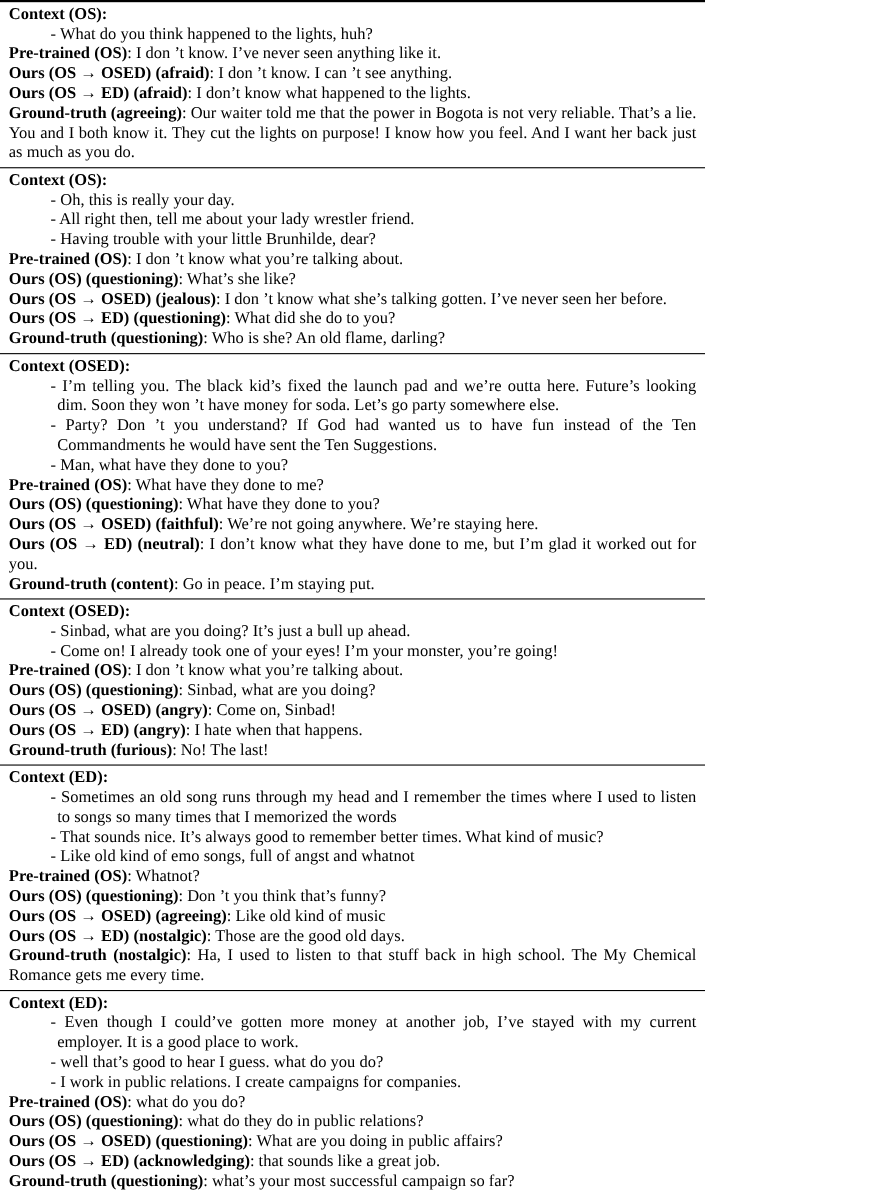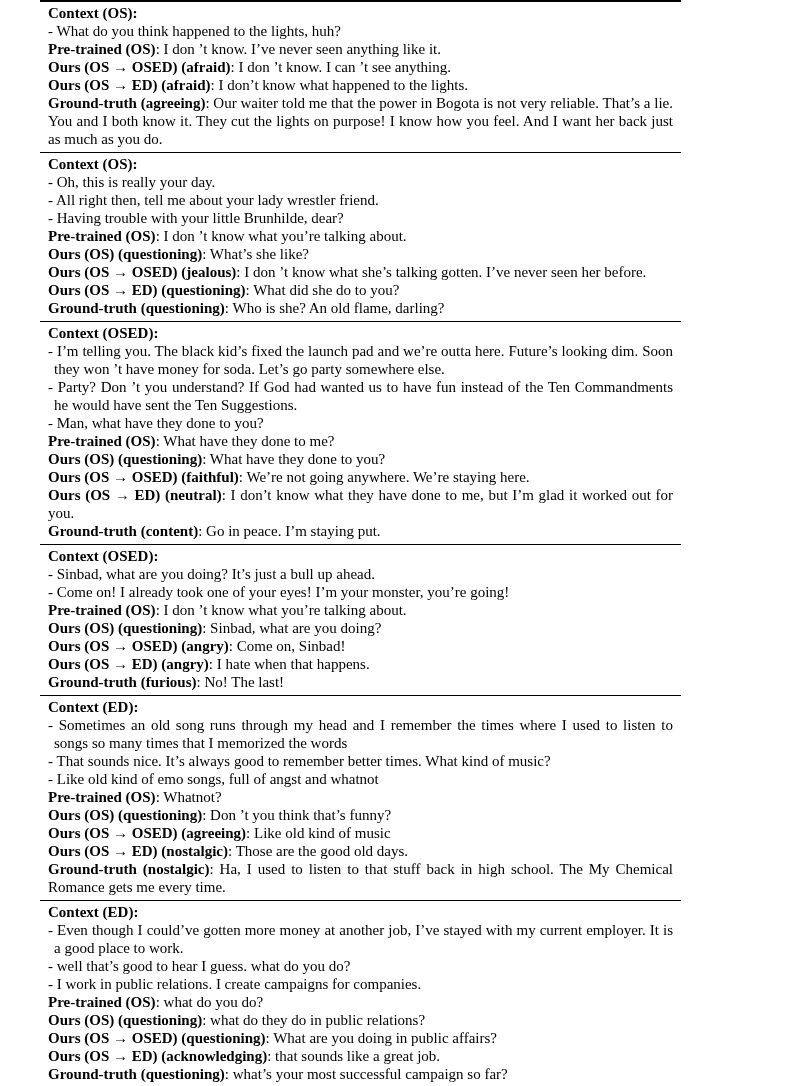--- a/index.html
+++ b/index.html
@@ -10,39 +10,39 @@
   .page {
     position: relative;
     width: 641px;
     height: 1086px;
     overflow: hidden;
     background: #ffffff;
     color: #000000;
     font-family: "Liberation Serif", "DejaVu Serif", serif;
     font-size: 15px;
     line-height: 18px;
-    padding-left: 40px;
   }
   .paper-table {
     border-top: 2px solid #000000;
   }
   .block {
     padding: 2px 8px 4px 8px;
     border-bottom: 1.5px solid #000000;
     text-align: justify;
   }
   .block:last-child {
     border-bottom: 3px solid #000000;
   }
   .ctx-label {
     font-weight: bold;
   }
   .ctx-line {
     padding-left: 6px;
     text-indent: -6px;
+    margin-left: 38px;
   }
   .resp-line .lbl {
     font-weight: bold;
   }
   .caption {
     margin-top: 14px;
     padding: 0 8px;
     text-align: justify;
     color: #111111;
     text-decoration: underline;

